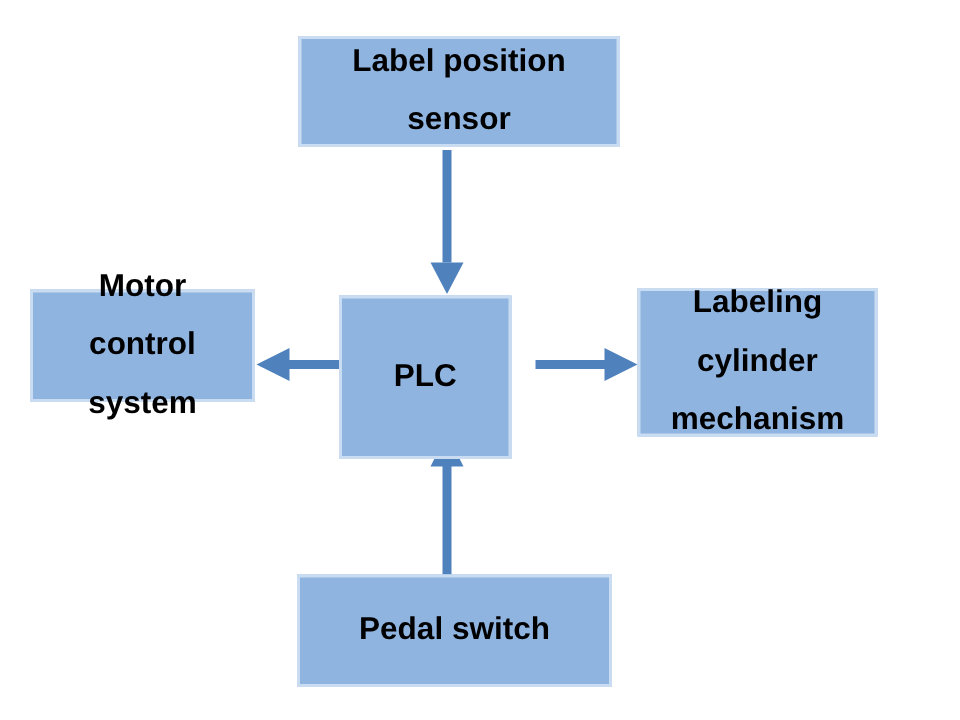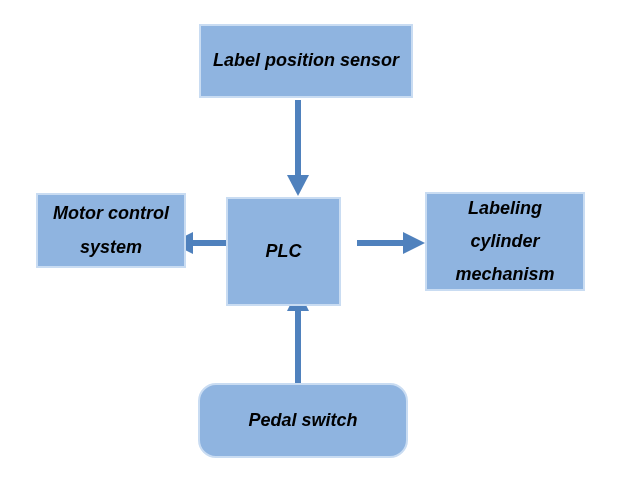--- a/index.html
+++ b/index.html
@@ -20,31 +20,30 @@
     box-sizing: border-box;
     background: var(--node-fill, #8FB4E0);
     border: 2px solid var(--node-border, #C9DCF2);
     display: flex;
     align-items: center;
     justify-content: center;
     text-align: center;
   }
   .node .label {
     font-weight: bold;
-    font-size: 18px;
+    font-size: 21px;
     line-height: 1.85;
     color: var(--text, #000000);
     padding: 0 10px;
-    font-style: italic;
   }
   #node-sensor   { left: 199px; top: 24px;  width: 214px; height: 74px; }
-  #node-motor    { left: 36px;  top: 193px; width: 150px; height: 75px; }
+  #node-motor    { left: 20px;  top: 193px; width: 150px; height: 75px; }
   #node-plc      { left: 226px; top: 197px; width: 115px; height: 109px; }
   #node-cylinder { left: 425px; top: 192px; width: 160px; height: 99px; }
-  #node-pedal    { left: 198px; top: 383px; width: 210px; height: 75px; border-radius: 18px; }
+  #node-pedal    { left: 198px; top: 383px; width: 210px; height: 75px; }
   .arrows {
     position: absolute;
     left: 0; top: 0;
     width: 640px;
     height: 480px;
     pointer-events: none;
   }
   .arrow { fill: var(--arrow, #4F81BD); }
 </style>
 </head>

